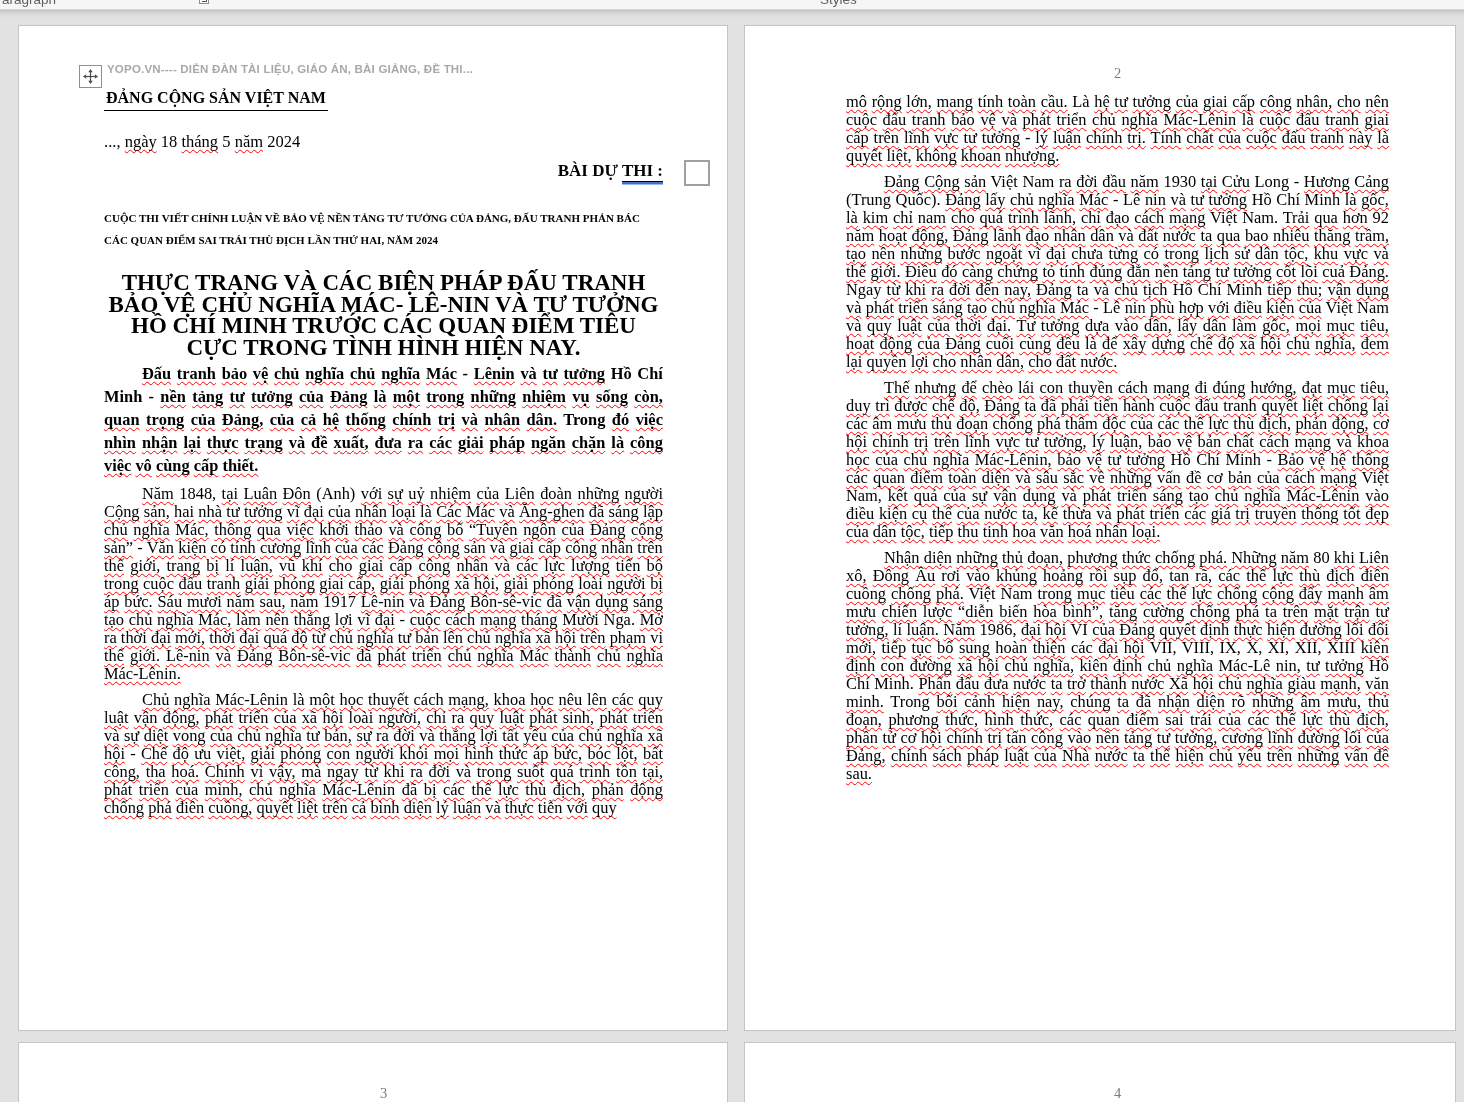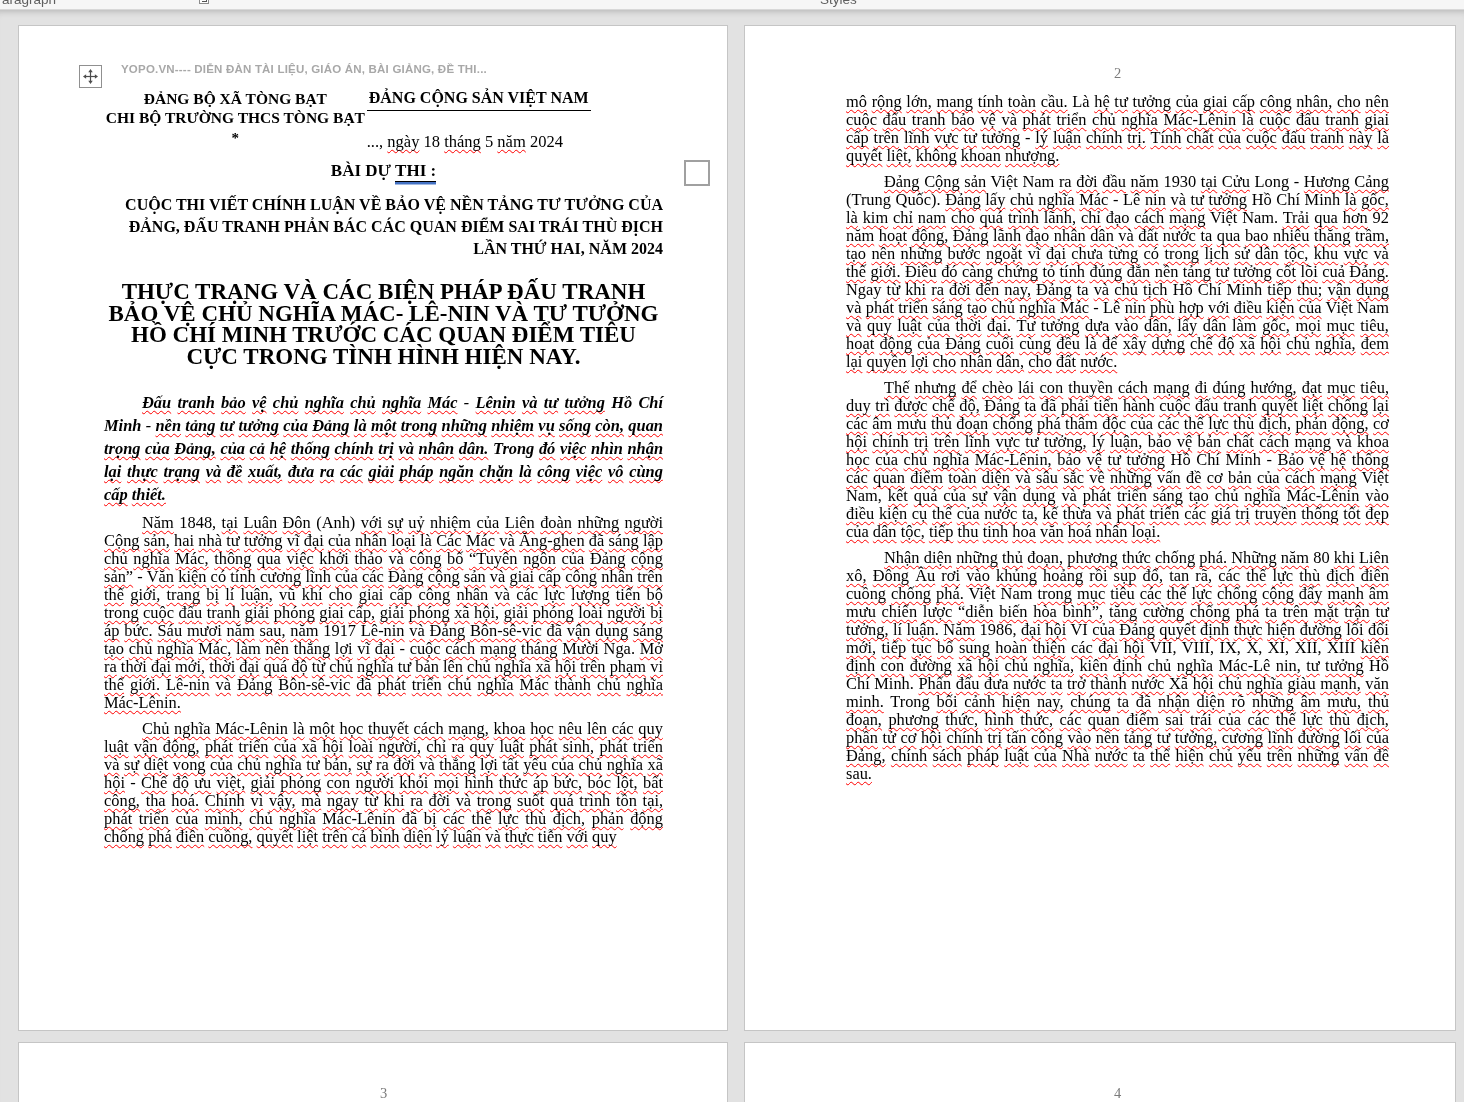--- a/index.html
+++ b/index.html
@@ -23,43 +23,43 @@
   .page-1{left:18px;top:15px;width:710px;height:1006px;padding:0 64px 0 85px;}
   .page-2{left:744px;top:15px;width:712px;height:1006px;padding:0 66px 0 101px;}
   .page-3{left:18px;top:1032px;width:710px;height:90px;padding:0 64px 0 85px;}
   .page-4{left:744px;top:1032px;width:712px;height:90px;padding:0 66px 0 101px;}
 
   
   .move-handle{position:absolute;left:60px;top:39px;width:21px;height:21px;
     border:1px solid #909090;background:#fff;display:flex;align-items:center;justify-content:center;}
   .shape-square{position:absolute;right:17px;top:134px;width:22px;height:22px;
     border:2px solid #a0a0a0;background:#fff;}
-  .watermark{position:absolute;left:102px;top:37px;
+  .watermark{position:absolute;left:88px;top:37px;
     font-family:"Liberation Sans","DejaVu Sans",sans-serif;font-weight:bold;
     font-size:11.5px;color:#a8a8a8;letter-spacing:.2px;}
 
   
   .header-row{display:flex;margin-top:63px;}
   .org-left{width:47%;text-align:center;font-weight:bold;font-size:15.5px;line-height:19px;}
   .org-star{font-weight:bold;font-size:15px;margin-top:2px;}
   .org-right{width:53%;}
   .party-name{display:inline-block;font-weight:bold;font-size:16px;
     border-bottom:1.5px solid #000;padding:0 2px 3px 2px;}
   .date-line{font-size:16.5px;margin-top:21px;}
 
-  .entry-line{text-align:center;font-weight:bold;font-size:17px;margin-top:9px;}
+  .entry-line{text-align:right;font-weight:bold;font-size:17px;margin-top:9px;}
   .dbl-u{border-bottom:1px solid #000;box-shadow:0 2.5px 0 0 #4472c4;padding-bottom:1px;}
 
-  .doc-title{text-align:right;font-weight:bold;font-size:16px;line-height:22px;margin-top:13px;}
+  .doc-title{text-align:left;font-weight:bold;font-size:11px;line-height:22px;margin-top:26px;}
   .genre-line{text-align:center;font-weight:bold;font-size:16.5px;margin-top:42px;}
   .essay-title{text-align:center;font-weight:bold;font-size:23px;line-height:21.5px;margin-top:21px;}
 
   
   .body{font-size:16.4px;line-height:18px;text-align:justify;text-indent:38px;margin:8px 0 0 0;}
-  .italic-para{font-weight:bold;font-style:italic;line-height:23px;margin-top:24px;}
+  .italic-para{font-weight:bold;line-height:23px;margin-top:4px;}
   .cont{text-indent:0;}
   .pagenum{text-align:center;color:#7b7b7b;font-size:14.5px;margin-top:39px;}
   .pn-stub{margin-top:42px;}
   .p2-first{margin-top:11px;}
 
   
   .squ{text-decoration-line:underline;text-decoration-style:wavy;
     text-decoration-color:#f00;text-decoration-thickness:1px;
     text-underline-offset:2px;text-decoration-skip-ink:none;}
   .squ-blue{text-decoration-line:underline;text-decoration-style:solid;
@@ -88,25 +88,20 @@
             <polygon points="10,20 7,15.8 13,15.8"></polygon>
           <polygon points="0,10 4.2,7 4.2,13"></polygon>
             <polygon points="20,10 15.8,7 15.8,13"></polygon>
         </g>
       </svg>
     </div>
     <div class="shape-square"></div>
     <div class="watermark">YOPO.VN---- DIỄN ĐÀN TÀI LIỆU, GIÁO ÁN, BÀI GIẢNG, ĐỀ THI...</div>
 
     <div class="header-row">
-      <div class="org-left">
-        <div>ĐẢNG BỘ XÃ TÒNG BẠT</div>
-        <div>CHI BỘ TRƯỜNG THCS TÒNG BẠT</div>
-        <div class="org-star">*</div>
-      </div>
       <div class="org-right">
         <span class="party-name">ĐẢNG CỘNG SẢN VIỆT NAM</span>
         <div class="date-line"><span>...,</span> <span class="squ">ngày</span> <span>18</span> <span class="squ">tháng</span> <span>5</span> <span class="squ">năm</span> <span>2024</span></div>
       </div>
     </div>
 
     <div class="entry-line">
       <span>BÀI DỰ</span>
       <span class="dbl-u">THI :</span>
     </div>

